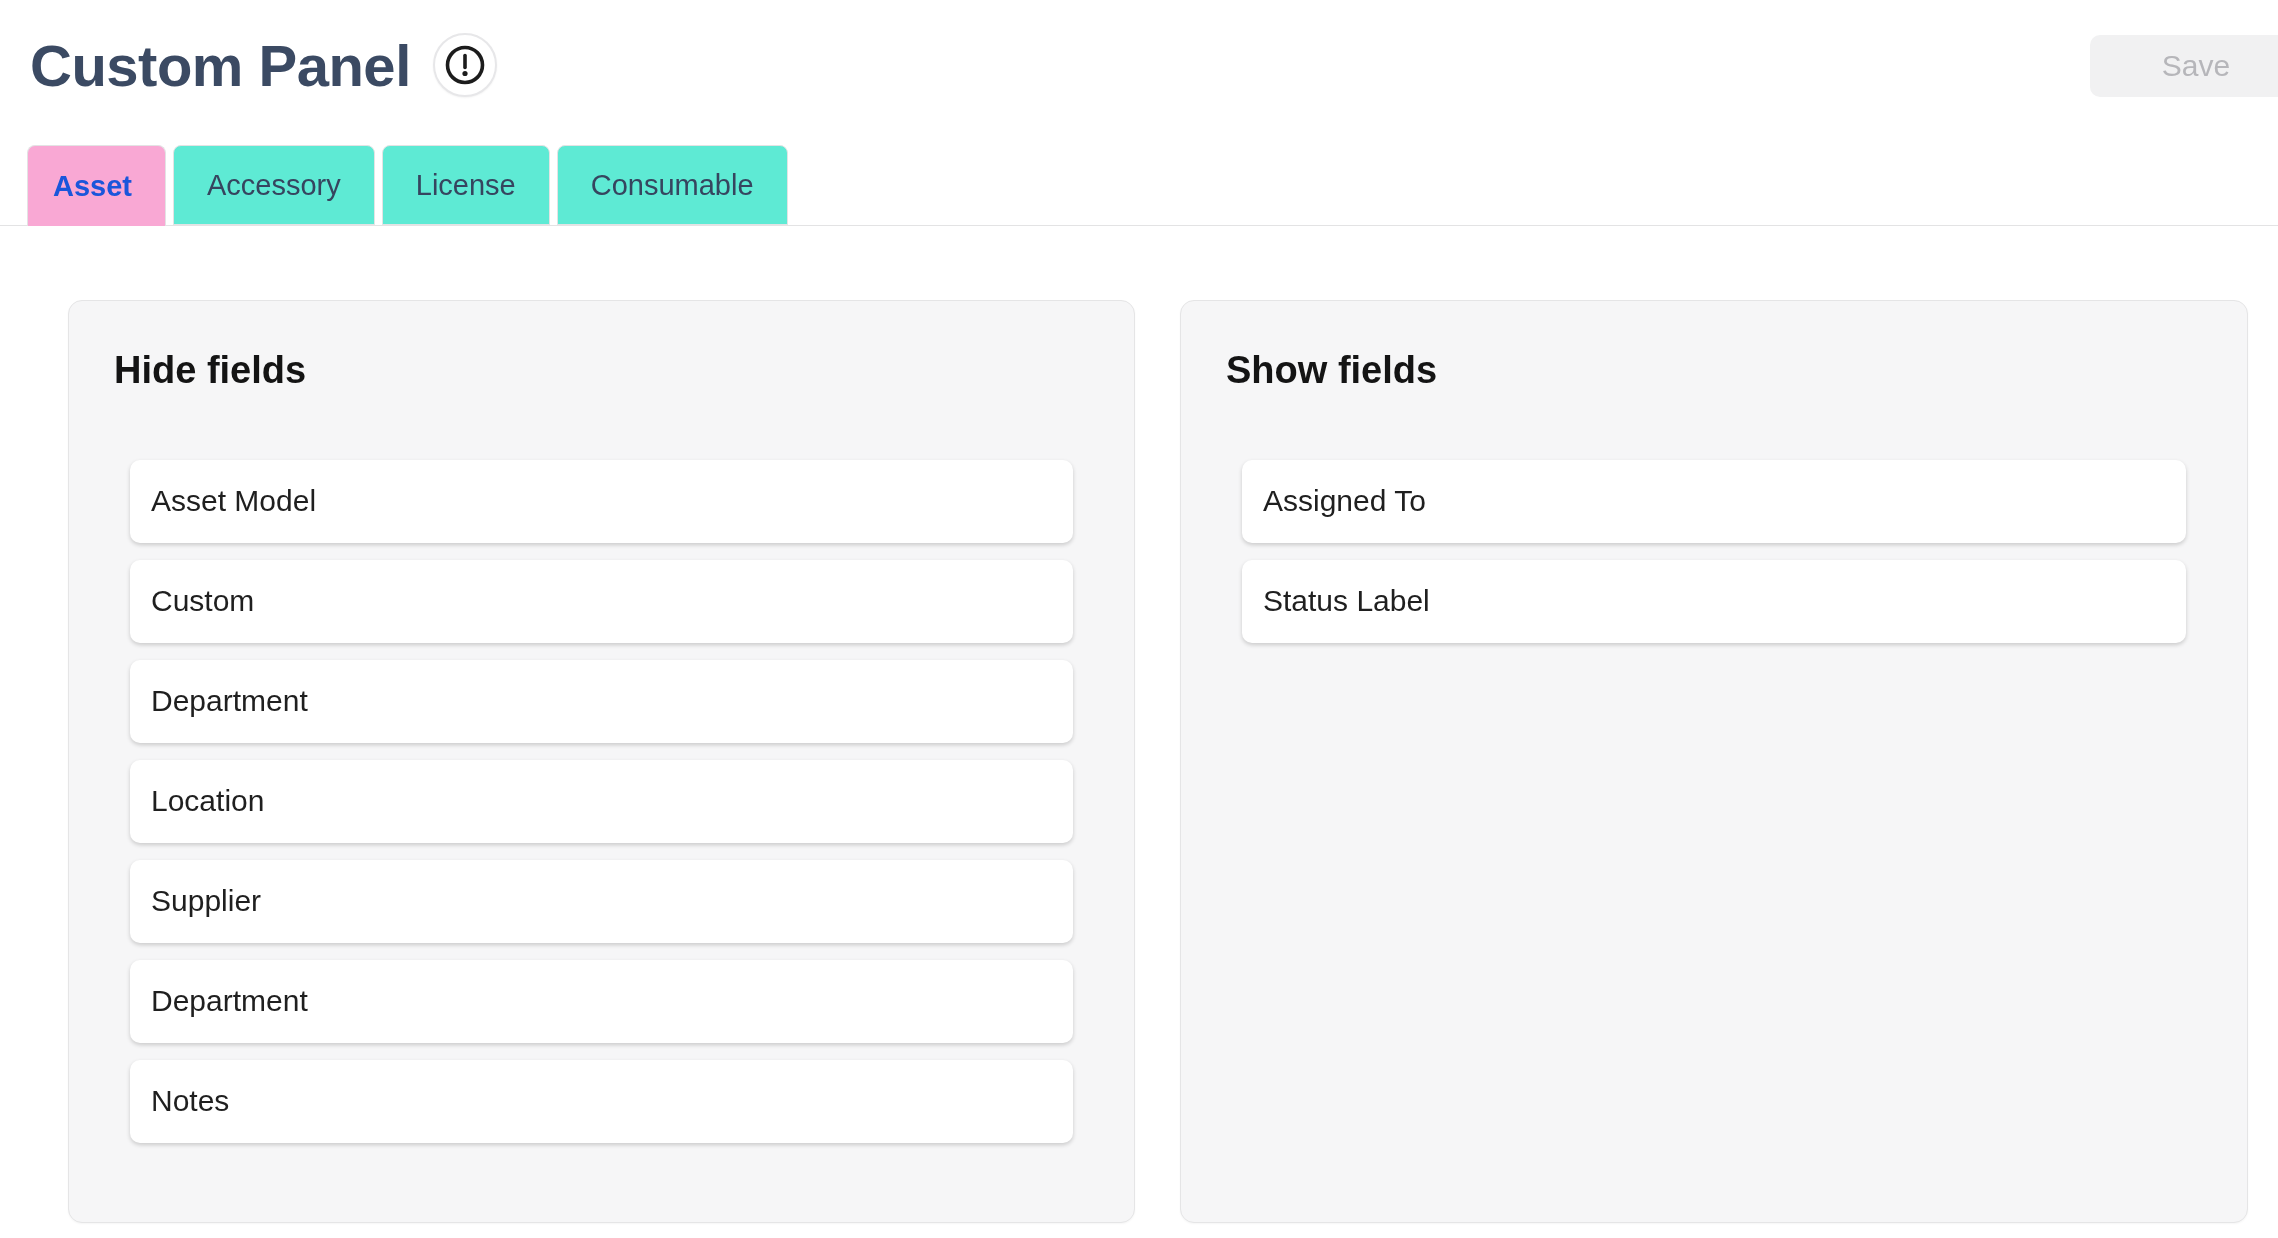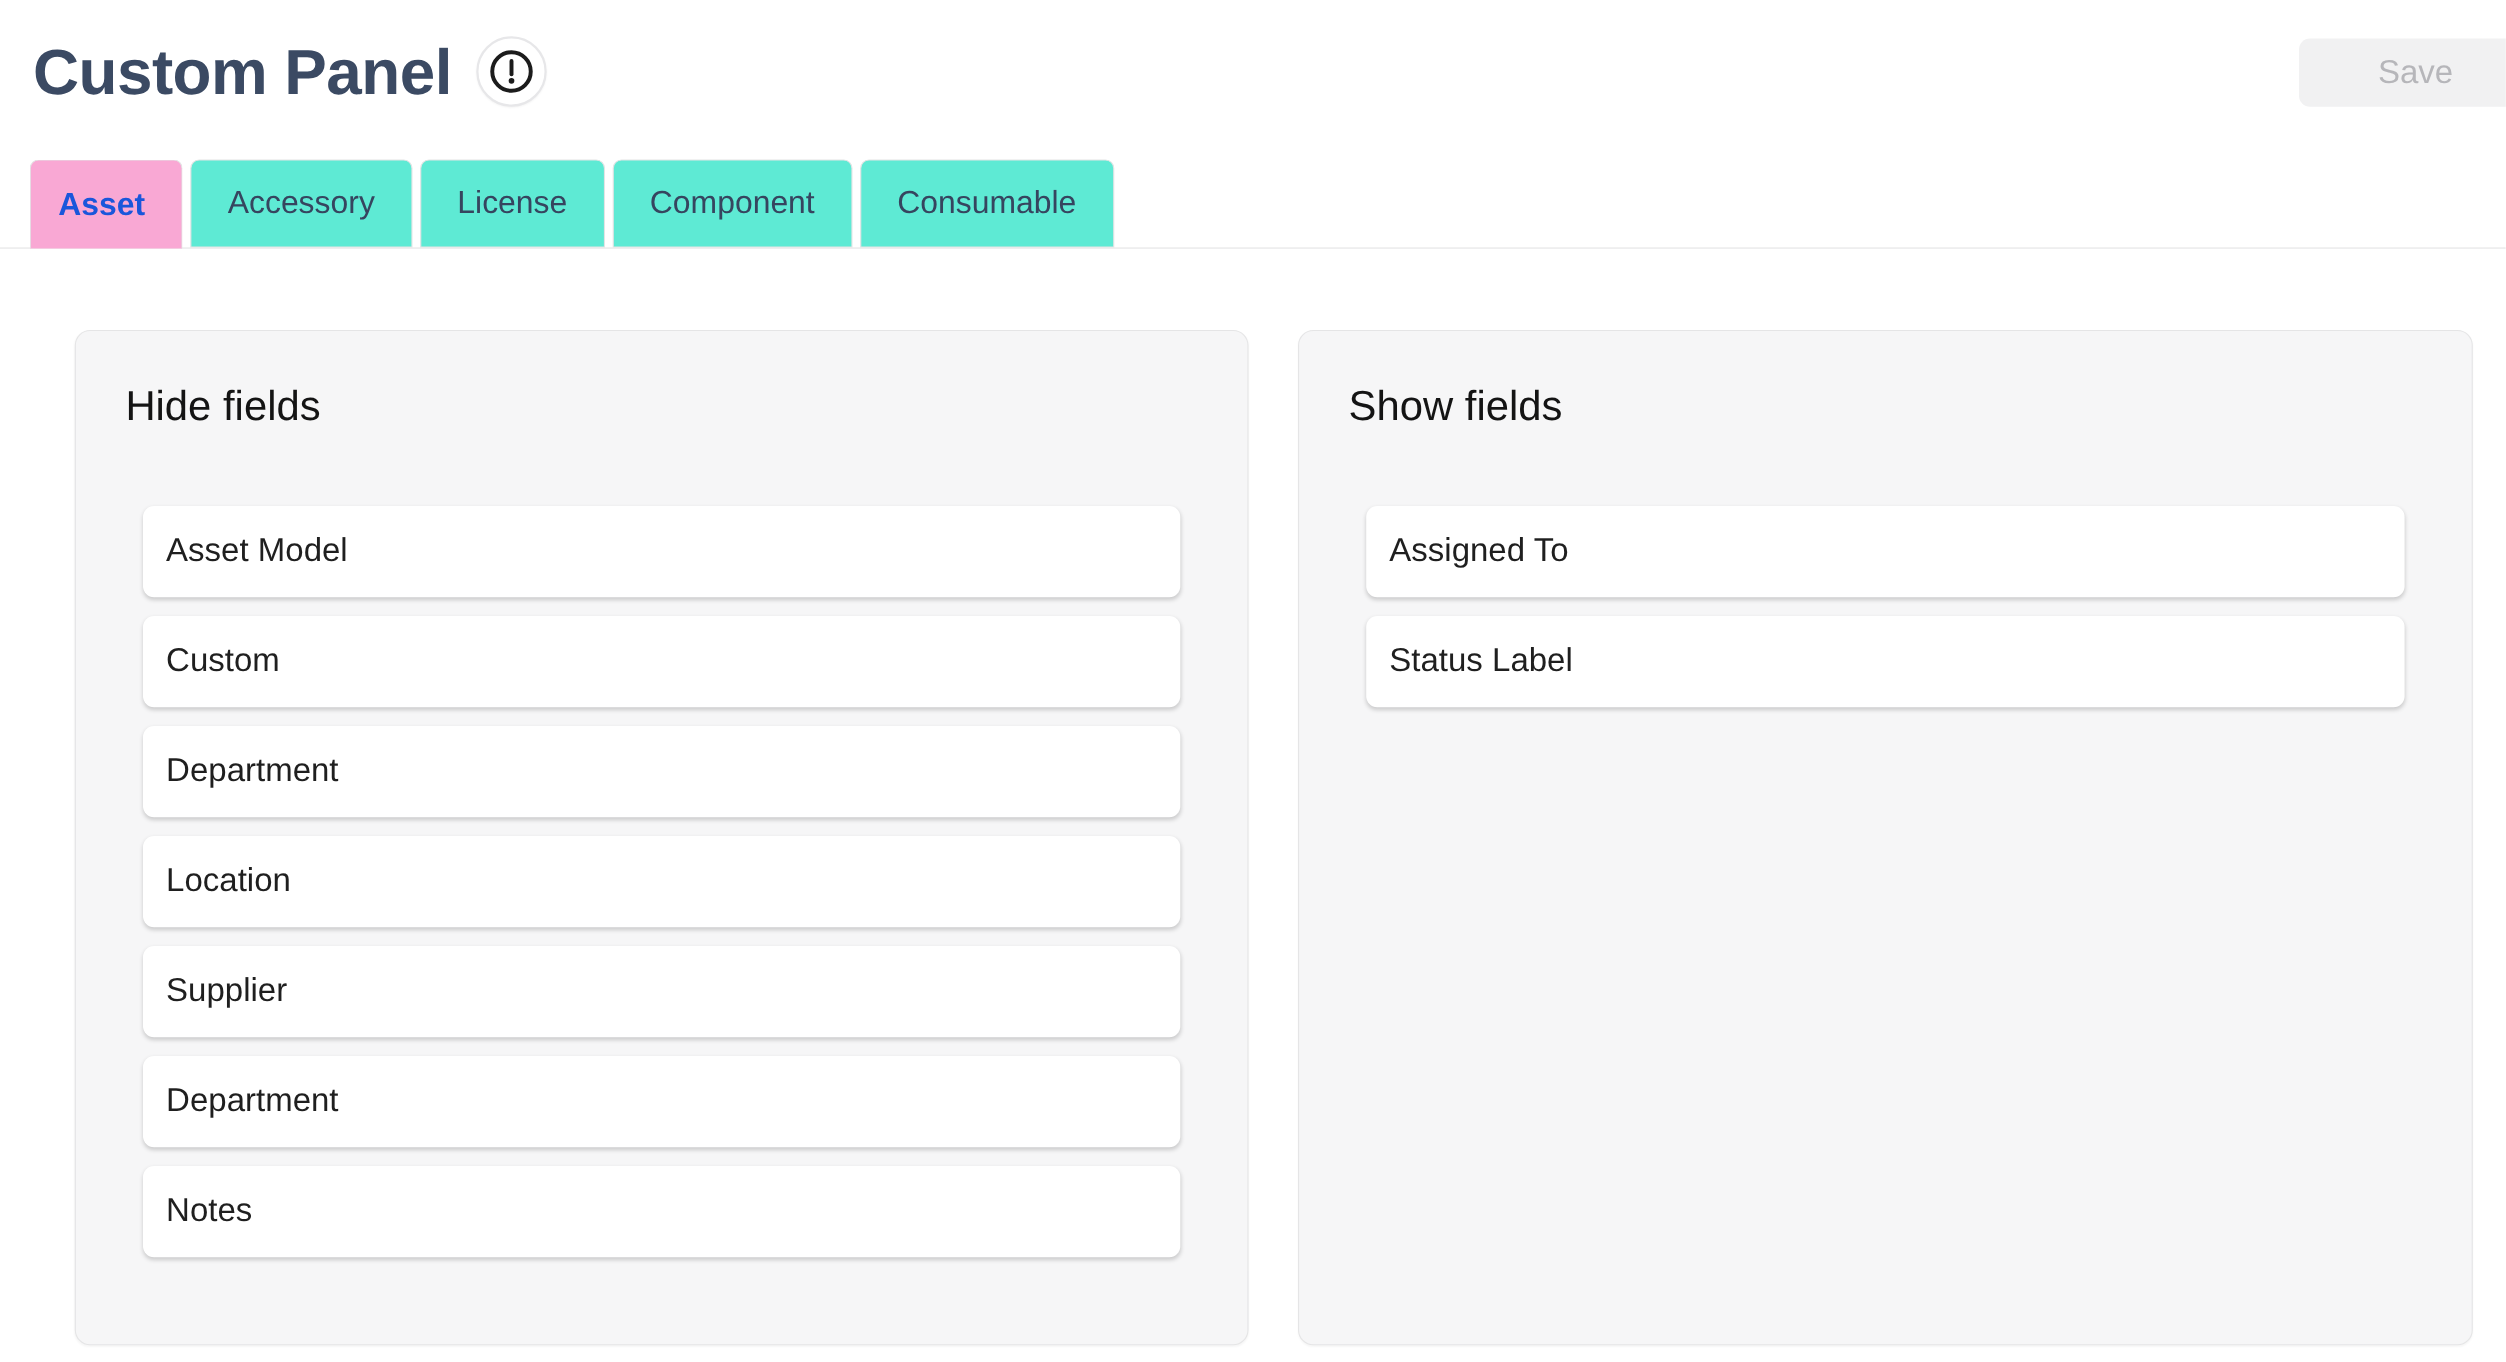--- a/index.html
+++ b/index.html
@@ -62,21 +62,21 @@
   
   .panel{
     position:absolute; top:300px; height:923px;
     background:#f6f6f7; border:1px solid #e5e5e6; border-radius:14px;
     padding:47px 45px 0 45px;
     box-shadow:0 1px 2px rgba(0,0,0,0.04);
   }
   .panel-hide{ left:68px;  width:1067px; }
   .panel-show{ left:1180px; width:1068px; }
   .panel-title{
-    font-size:38px; font-weight:400; color:#141414; line-height:1.2;
+    font-size:38px; font-weight:700; color:#141414; line-height:1.2;
   }
   .field-list{ margin:66px 16px 0 16px; }
   .field-item{
     height:83px; margin-bottom:17px;
     background:#ffffff; border-radius:10px;
     display:flex; align-items:center; padding-left:21px;
     font-size:30px; color:#1f1f1f;
     box-shadow:0 2px 4px rgba(0,0,0,0.18);
     cursor:grab;
   }
@@ -97,21 +97,20 @@
   </button>
 </div>
 
 <button class="save-btn">Save</button>
 
 <div class="tabbar-line"></div>
 <div class="tabbar">
   <div class="tab active">Asset</div>
   <div class="tab">Accessory</div>
   <div class="tab">License</div>
-  <div class="tab">Component</div>
   <div class="tab">Consumable</div>
 </div>
 
 <div class="panel panel-hide">
   <div class="panel-title">Hide fields</div>
   <div class="field-list">
     <div class="field-item">Asset Model</div>
     <div class="field-item">Custom</div>
     <div class="field-item">Department</div>
     <div class="field-item">Location</div>

